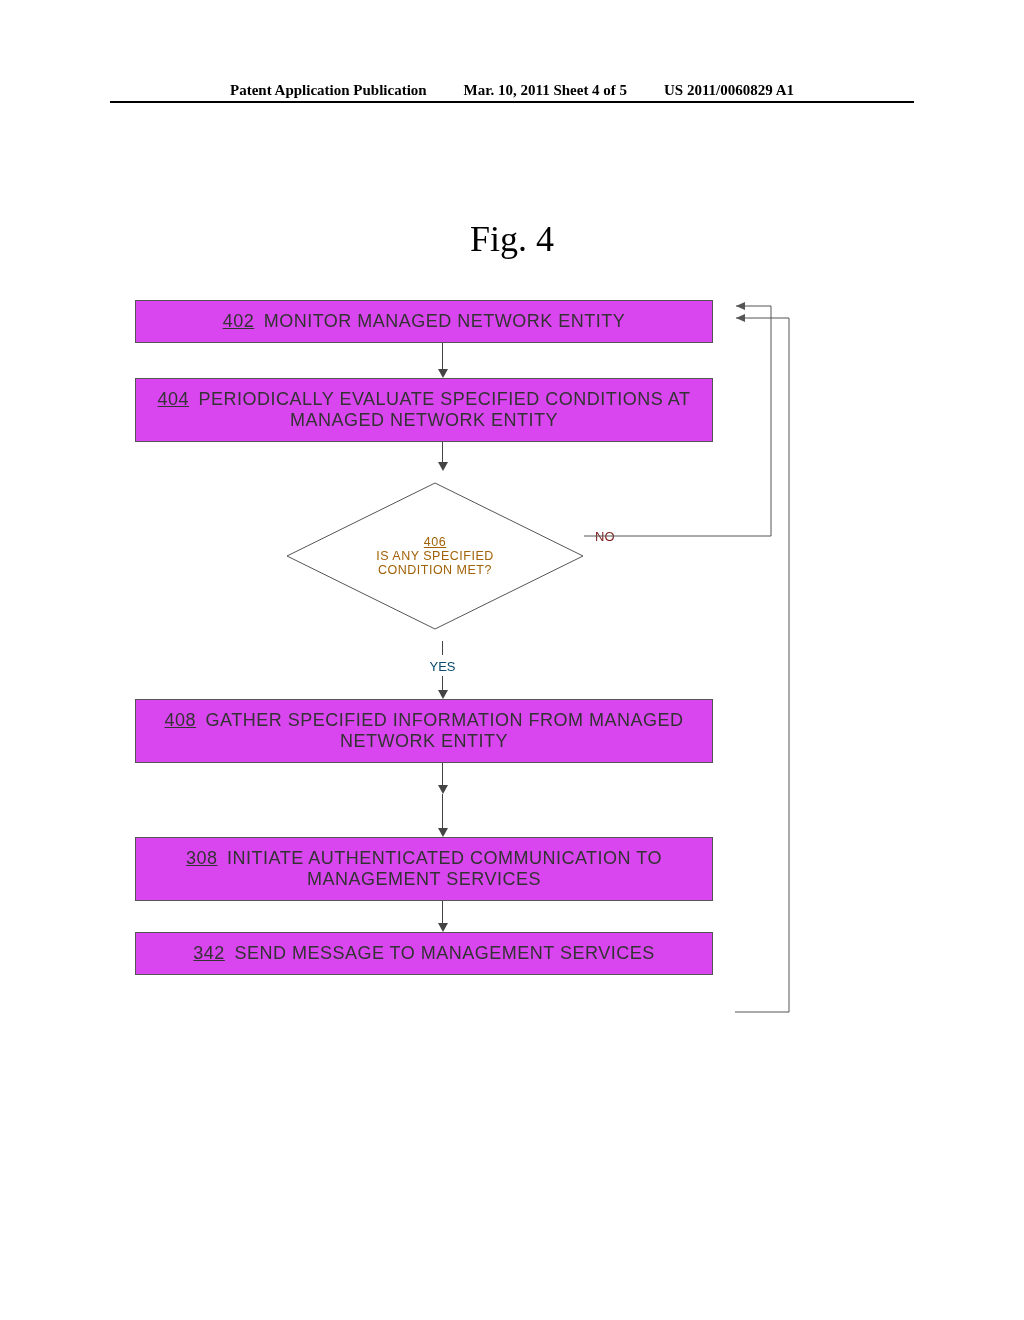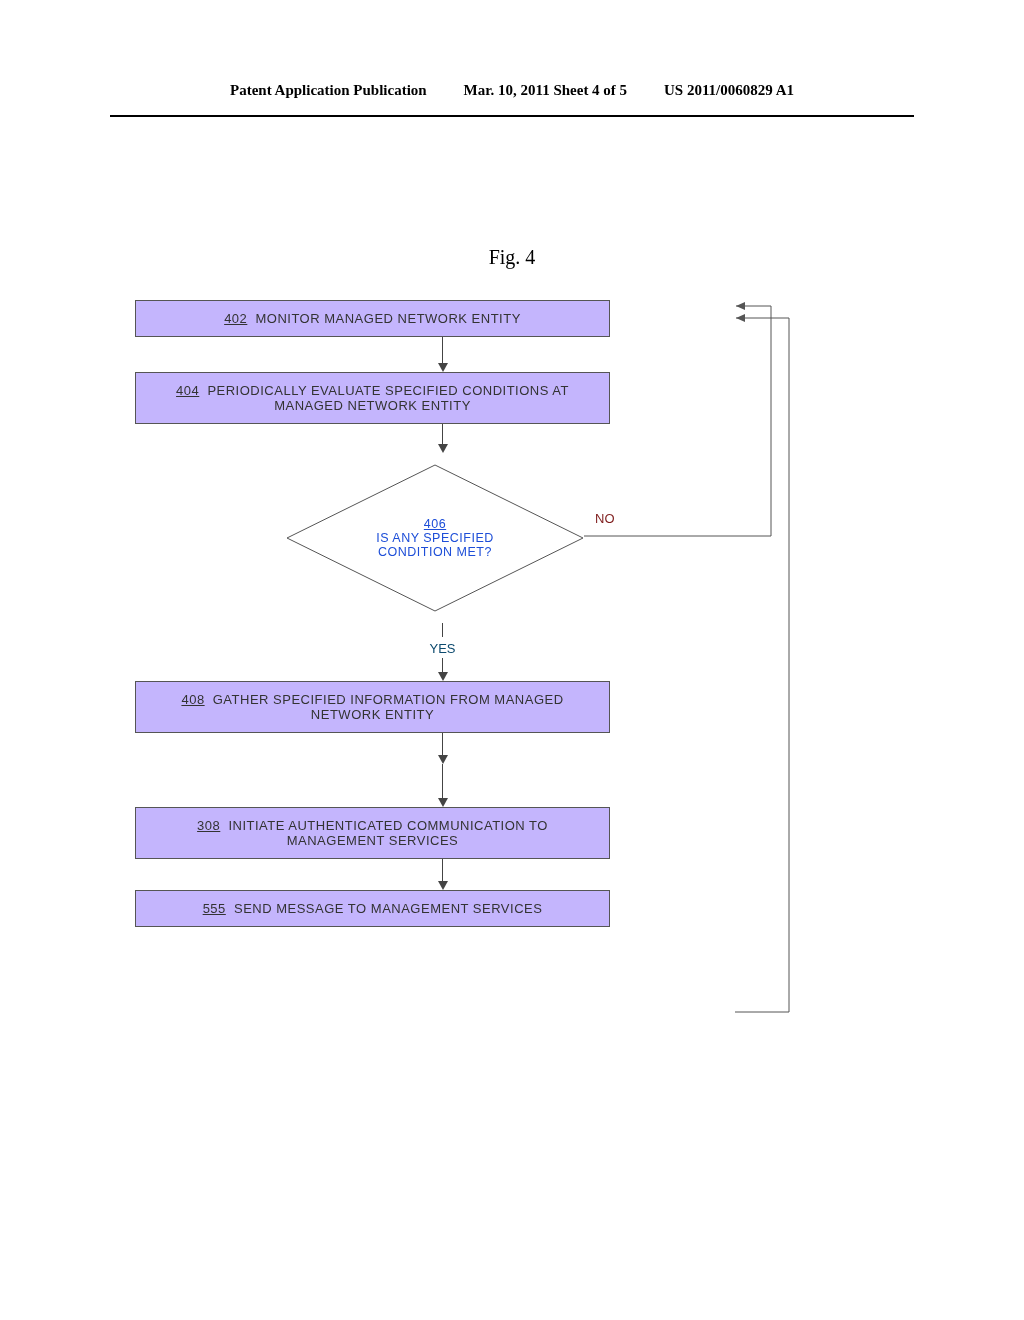--- a/index.html
+++ b/index.html
@@ -8,56 +8,55 @@
     font-family: "Times New Roman", serif;
     width: 1024px;
     height: 1320px;
     position: relative;
   }
   .header {
     position: absolute;
     top: 82px;
     left: 0;
     right: 0;
-    padding: 0 120px 16px 120px;
+    padding: 0 120px 2px 120px;
     display: flex;
     justify-content: space-between;
     border-bottom: 2px solid #000;
     margin: 0 110px;
     font-size: 15px;
     font-weight: bold;
   }
   .fig-title {
     position: absolute;
     top: 218px;
     left: 0;
     right: 0;
     text-align: center;
-    font-size: 20px;
+    font-size: 36px;
     font-family: "Times New Roman", serif;
-    margin-top: 28px;
   }
   .diagram {
     position: absolute;
     top: 300px;
     left: 135px;
     width: 615px;
   }
   .box {
     border: 1px solid #555;
-    width: 475px;
+    width: 578px;
     padding: 10px 16px;
     text-align: center;
     font-family: Arial, sans-serif;
-    font-size: 13px;
+    font-size: 18px;
     letter-spacing: 0.5px;
     color: #333;
     margin-bottom: 0;
     position: relative;
-    background: #c4b5fd;
+    background: #d946ef;
   }
   .box .num {
     text-decoration: underline;
     margin-right: 4px;
   }
   .arrow-down {
     display: flex;
     flex-direction: column;
     align-items: center;
     margin: 0 auto;
@@ -92,21 +91,21 @@
     width: 100%; height: 100%;
   }
   .diamond-text {
     position: absolute;
     top: 50%; left: 50%;
     transform: translate(-50%, -50%);
     text-align: center;
     font-family: Arial, sans-serif;
     font-size: 12.5px;
     letter-spacing: 0.5px;
-    color: #1d4ed8;
+    color: #a16207;
     width: 180px;
   }
   .diamond-text .num { text-decoration: underline; }
   .no-label {
     position: absolute;
     left: 460px;
     top: 58px;
     font-family: Arial, sans-serif;
     font-size: 13px;
     color: #7f1d1d;
@@ -199,21 +198,21 @@
   <div class="box">
     <span class="num">308</span>
     <span>INITIATE AUTHENTICATED COMMUNICATION TO MANAGEMENT SERVICES</span>
   </div>
   <div class="arrow-down">
     <div class="arrow-line" style="height:22px"></div>
       <div class="arrow-head"></div>
   </div>
 
   <div class="box">
-    <span class="num">555</span>
+    <span class="num">342</span>
     <span>SEND MESSAGE TO MANAGEMENT SERVICES</span>
   </div>
 
   <svg class="feedback-no" style="left:0; top:0;" width="660" height="760">
 
     <path d="M 449 236 L 636 236 L 636 6 L 601 6" fill="none" stroke="#555" stroke-width="1"></path>
 
     <polygon points="601,6 610,2 610,10" fill="#555"></polygon>
   </svg>
 

